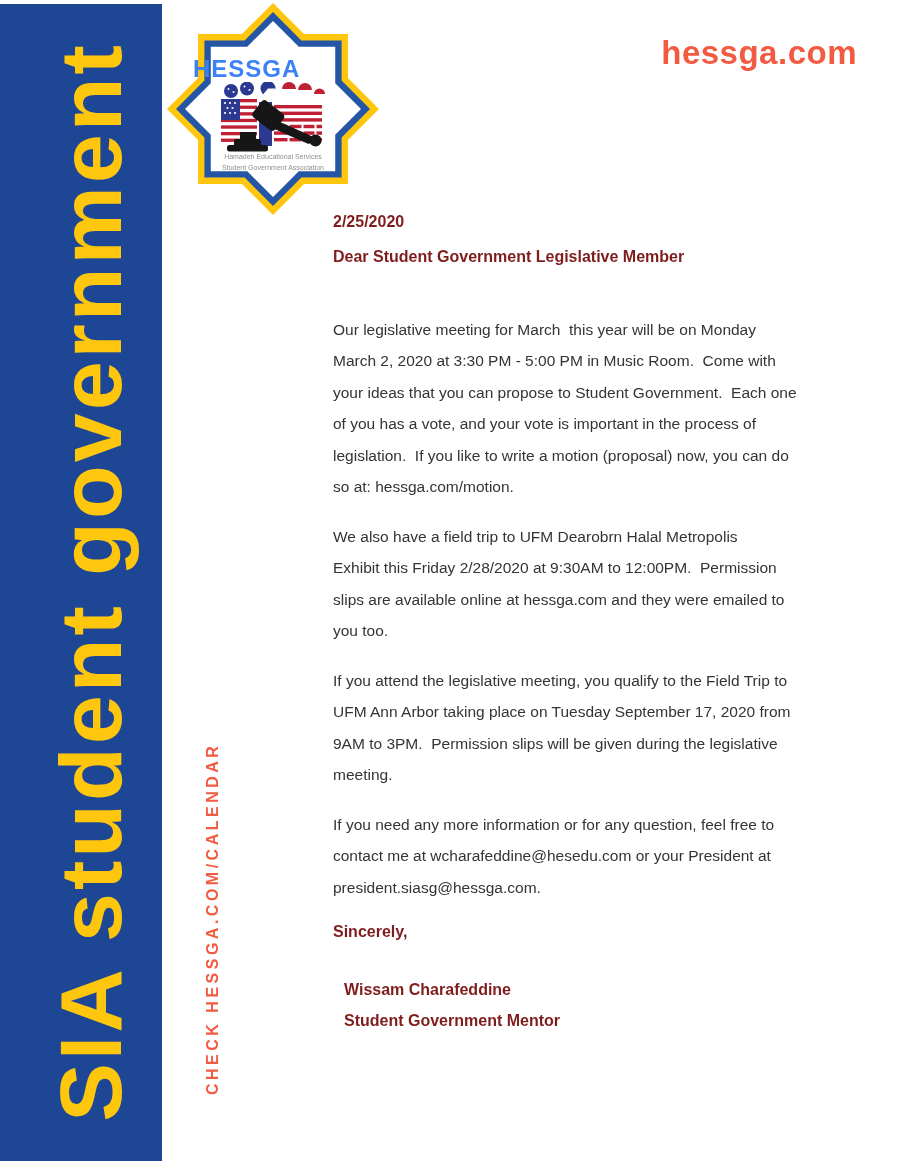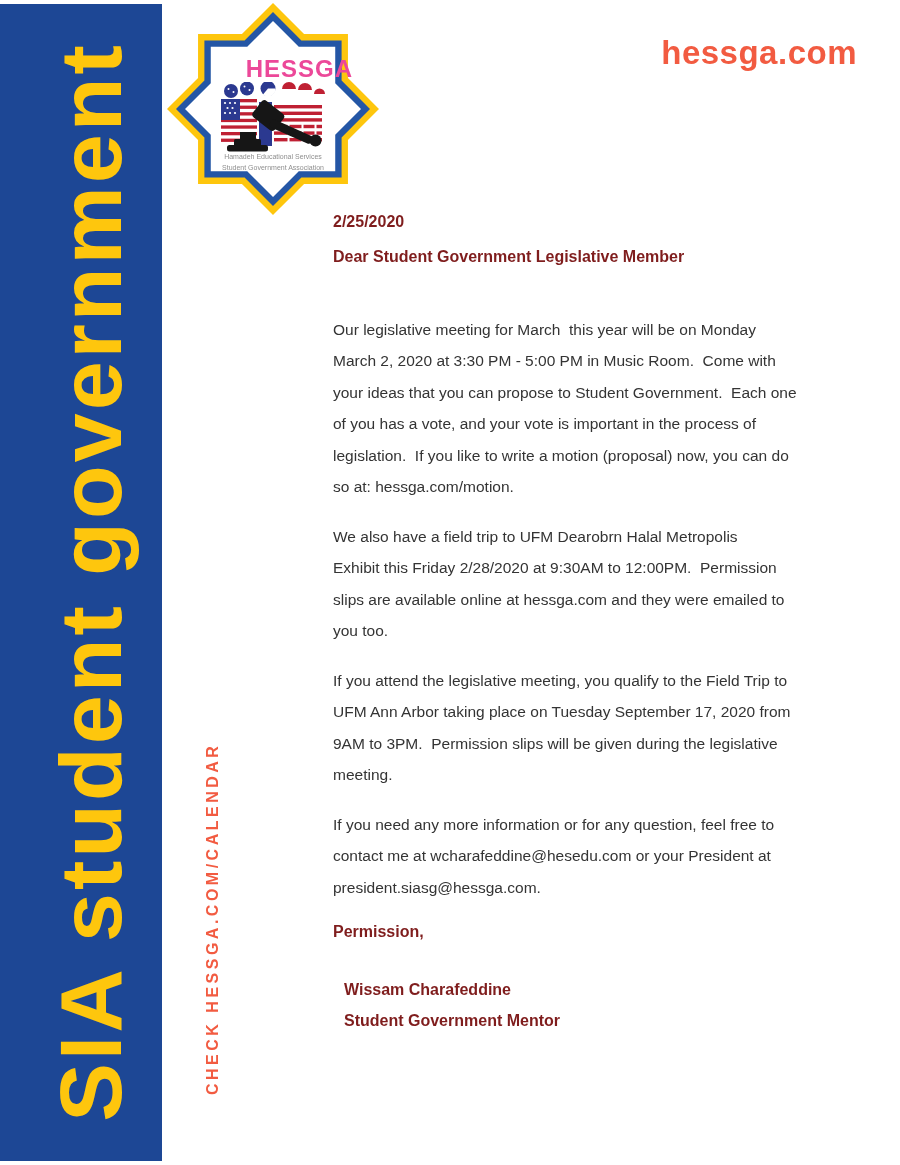--- a/index.html
+++ b/index.html
@@ -53,22 +53,22 @@
     position:absolute;
     clip-path:polygon(50% 0%,64.64% 14.64%,85.36% 14.64%,85.36% 35.36%,
       100% 50%,85.36% 64.64%,85.36% 85.36%,64.64% 85.36%,50% 100%,
       35.36% 85.36%,14.64% 85.36%,14.64% 64.64%,0% 50%,14.64% 35.36%,
       14.64% 14.64%,35.36% 14.64%);
   }
   .star-yellow{left:167px;top:3px;width:212px;height:212px;background:var(--brand-yellow);}
   .star-blue{left:176px;top:12px;width:194px;height:194px;background:var(--star-blue);}
   .star-white{left:185px;top:21px;width:176px;height:176px;background:#ffffff;}
   .logo-acronym{
-    position:absolute;left:193px;top:55px;width:160px;text-align:right;
-    font-size:24px;font-weight:800;letter-spacing:1px;color:#ec4899;
+    position:absolute;left:193px;top:55px;width:160px;text-align:left;
+    font-size:24px;font-weight:800;letter-spacing:1px;color:#3b82f6;
   }
   .logo-graphic{position:absolute;left:218px;top:82px;width:112px;height:74px;}
   .logo-orgname{
     position:absolute;left:188px;top:152px;width:170px;text-align:center;
     font-size:7px;line-height:10.5px;color:var(--small-gray);white-space:pre-line;
   }
 
   
   .letter{
     position:absolute;left:333px;top:206px;width:540px;
@@ -193,20 +193,20 @@
 Exhibit this Friday 2/28/2020 at 9:30AM to 12:00PM.  Permission
 slips are available online at hessga.com and they were emailed to
 you too.</p>
     <p class="para">If you attend the legislative meeting, you qualify to the Field Trip to
 UFM Ann Arbor taking place on Tuesday September 17, 2020 from
 9AM to 3PM.  Permission slips will be given during the legislative
 meeting.</p>
     <p class="para">If you need any more information or for any question, feel free to
 contact me at wcharafeddine@hesedu.com or your President at
 president.siasg@hessga.com.</p>
-    <p class="closing bold-line">Permission,</p>
+    <p class="closing bold-line">Sincerely,</p>
     <div class="signature">
       <div class="bold-line">Wissam Charafeddine</div>
       <div class="bold-line">Student Government Mentor</div>
     </div>
   </div>
 
 </div>
 
 </body></html>

